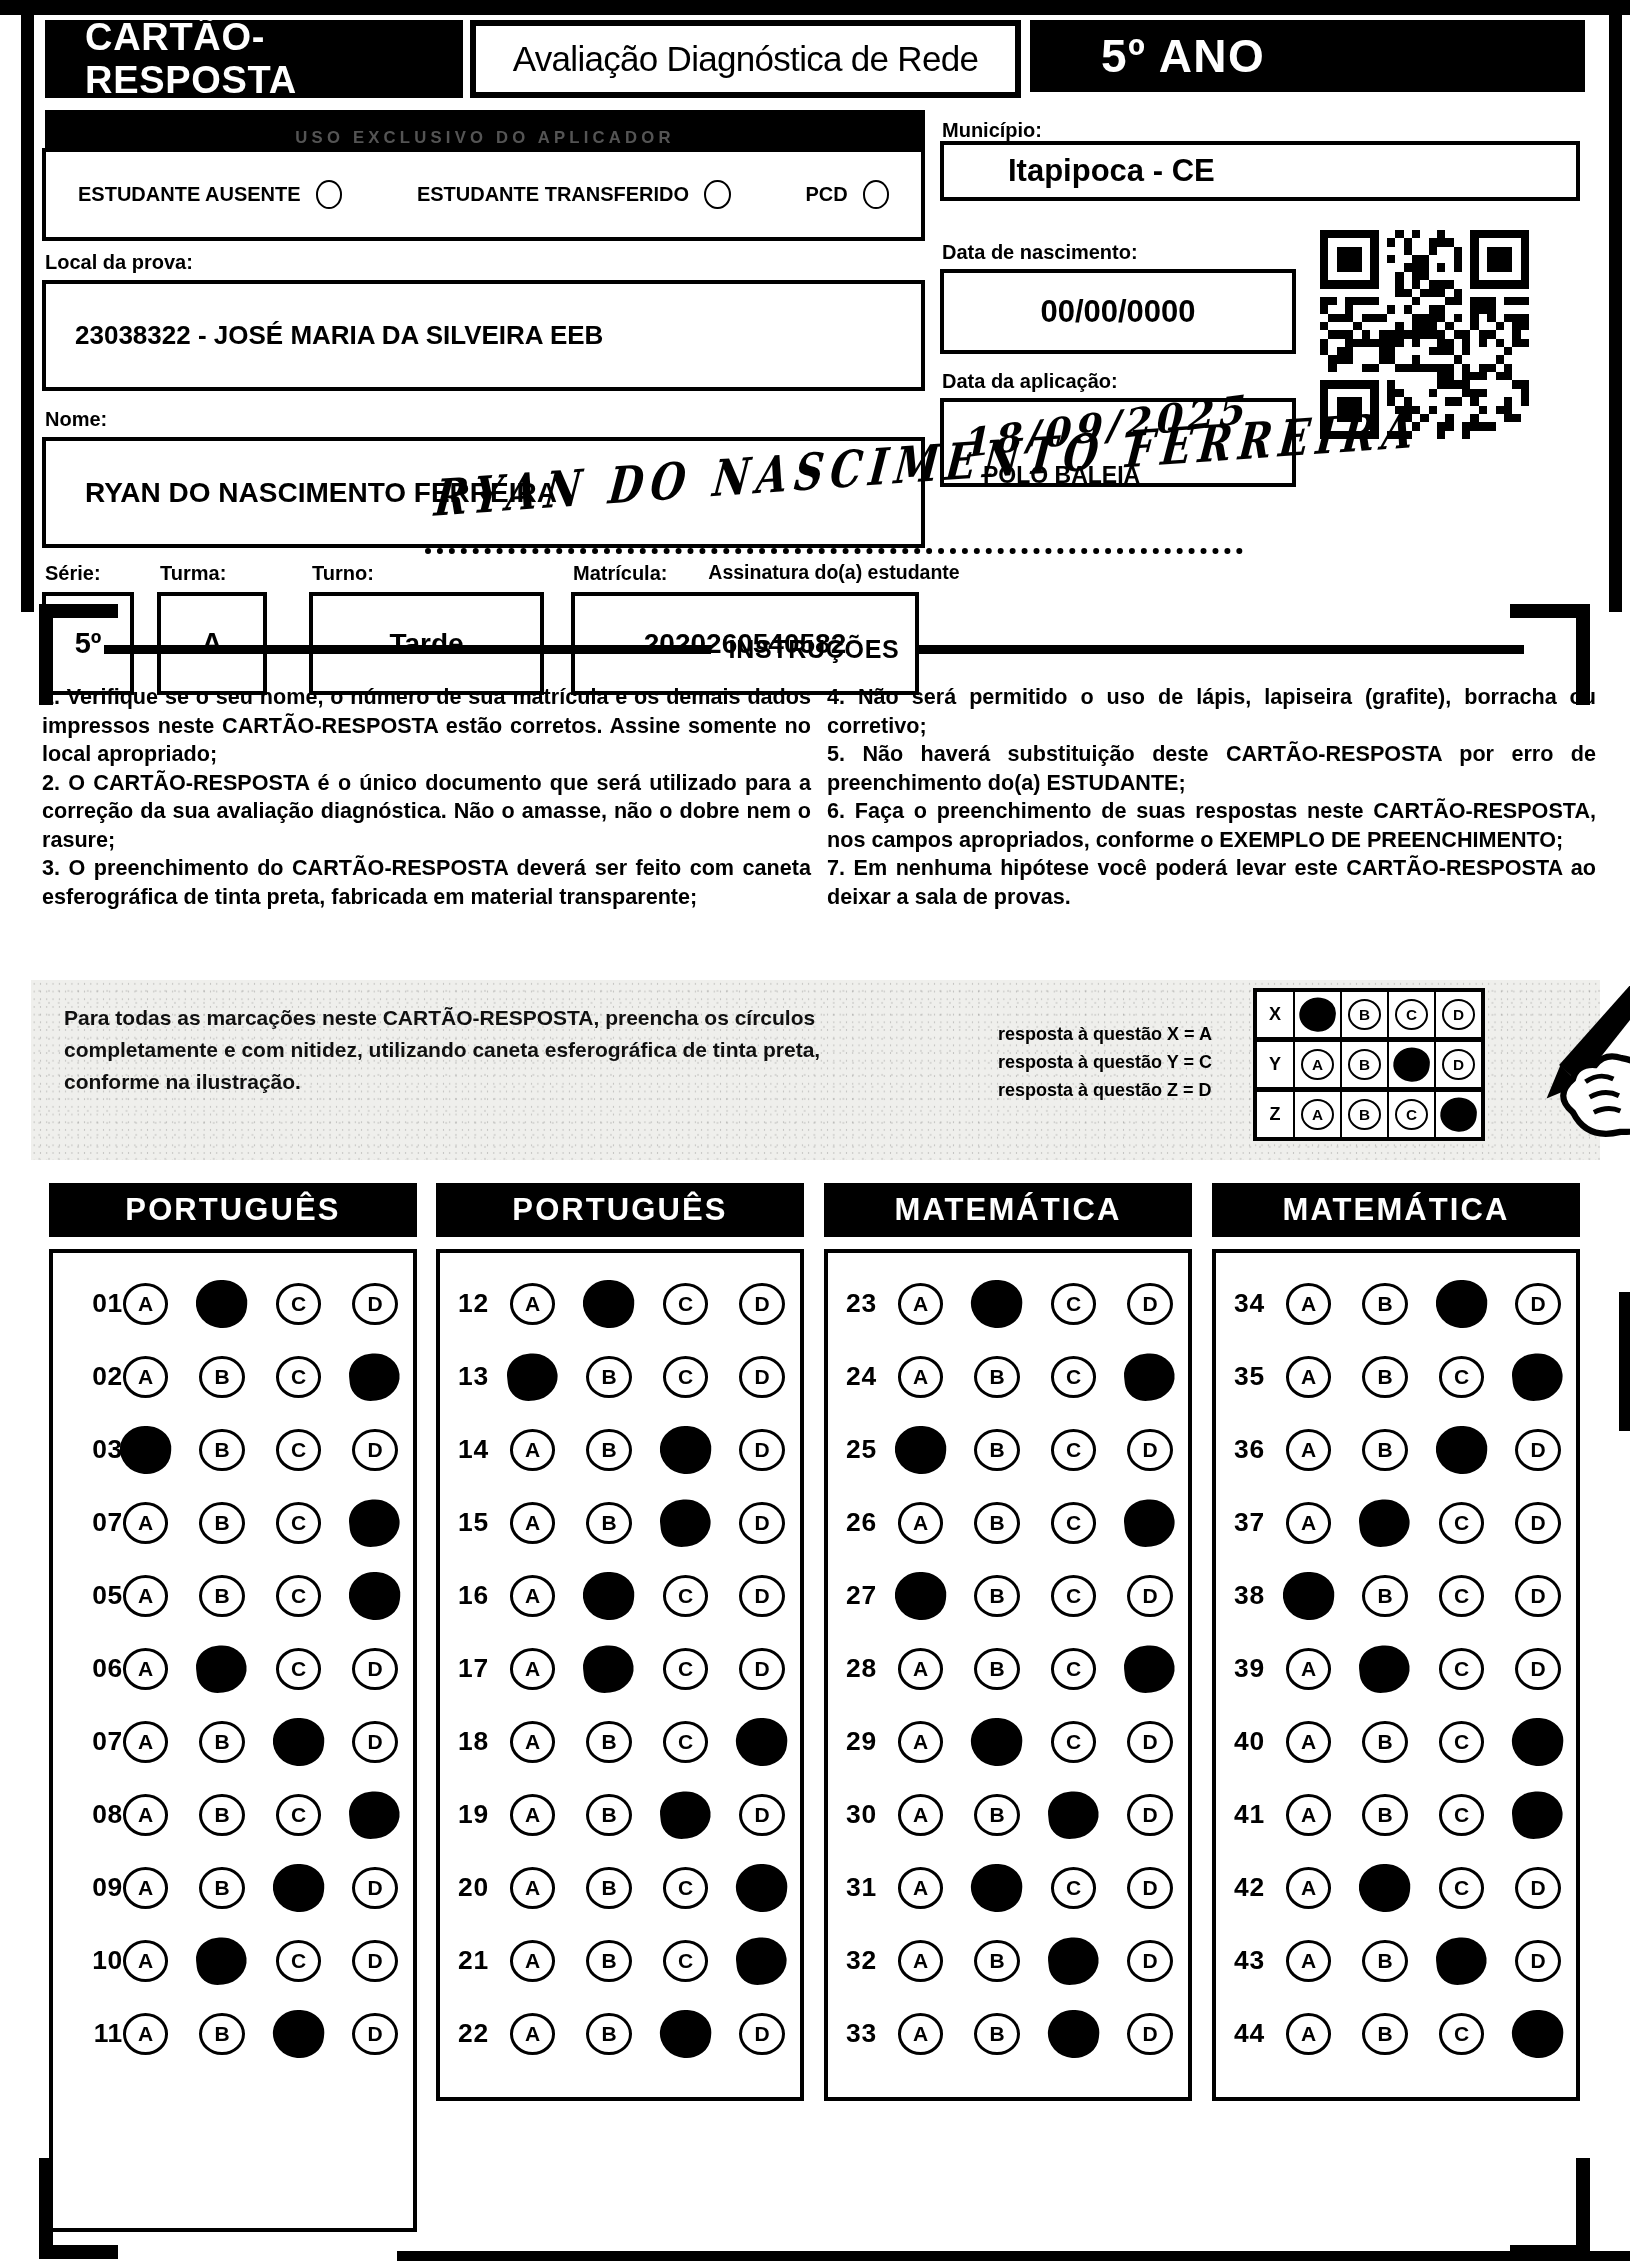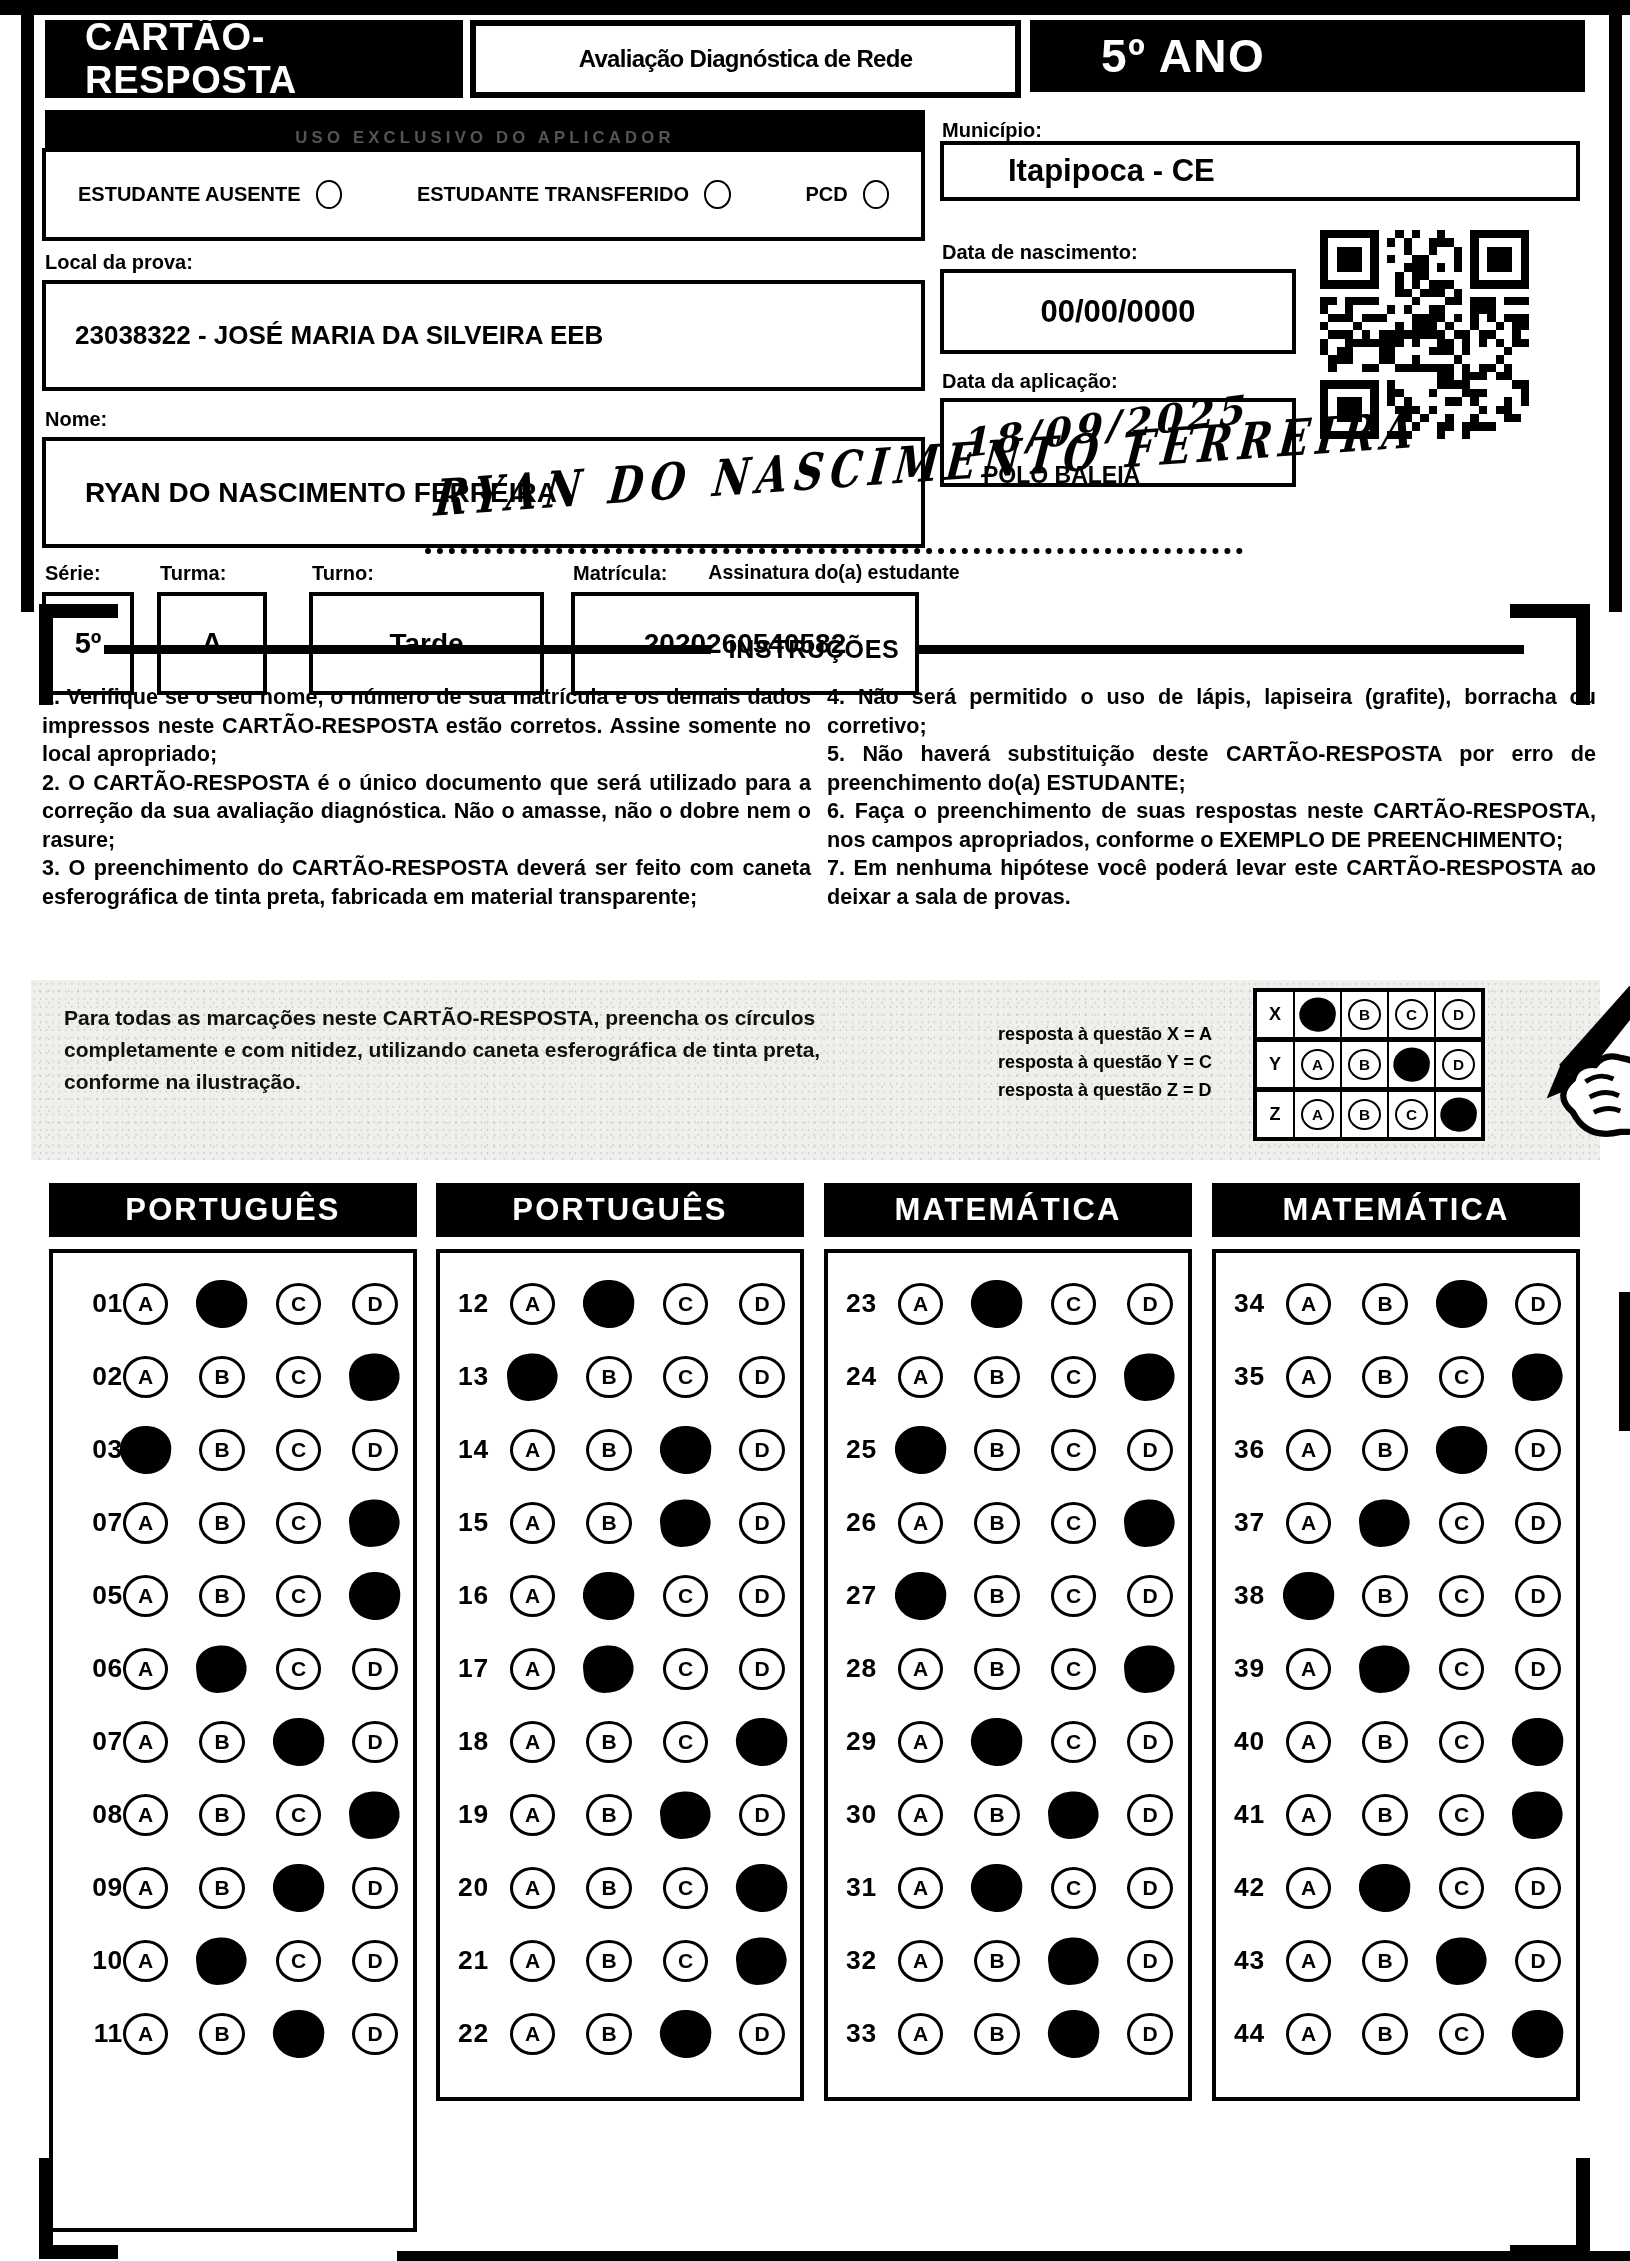--- a/index.html
+++ b/index.html
@@ -6,21 +6,21 @@
   .page{position:relative;width:1631px;height:2261px;background:#fff;overflow:hidden;
         font-family:"Liberation Sans",sans-serif;color:#000;}
   .abs{position:absolute;box-sizing:border-box;}
   .blackfill{background:#000;}
   .bar-label{width:100%;text-align:center;font-weight:bold;font-size:16.7px;letter-spacing:4.2px;
              color:#9a9a9a;opacity:.55;}
   
   .hdr-black{display:flex;align-items:center;color:#fff;font-weight:bold;padding-left:40px;}
   .hdr-title{font-size:38px;letter-spacing:0.7px;margin:0 auto;}
   .hdr-white{border:6.3px solid #000;background:#fff;display:flex;align-items:center;justify-content:center;
-             font-weight:bold;font-size:24px;letter-spacing:-0.7px;}
+             font-weight:normal;font-size:35px;letter-spacing:-0.7px;}
   .grade-txt{font-size:46px;letter-spacing:1.4px;padding-left:31px;}
   
   .lbl{font-weight:bold;font-size:20px;}
   .box{border:4.9px solid #000;background:#fff;display:flex;align-items:center;font-weight:bold;font-size:26px;}
   .box.center{justify-content:center;}
   .ring{display:inline-block;width:26.4px;height:29px;border:2.8px solid #000;border-radius:50%;background:#fff;box-sizing:border-box;}
   .status-inner{display:flex;align-items:center;justify-content:space-between;width:100%;padding:0 32px;}
   .status-item{display:flex;align-items:center;gap:15px;font-weight:bold;font-size:20px;}
   .handwrite{font-family:"DejaVu Serif",serif;font-style:italic;font-weight:bold;white-space:nowrap;}
   .sig{font-size:40px;letter-spacing:7px;transform:rotate(-4deg) skewX(-10deg) scaleY(1.25);transform-origin:left bottom;}

